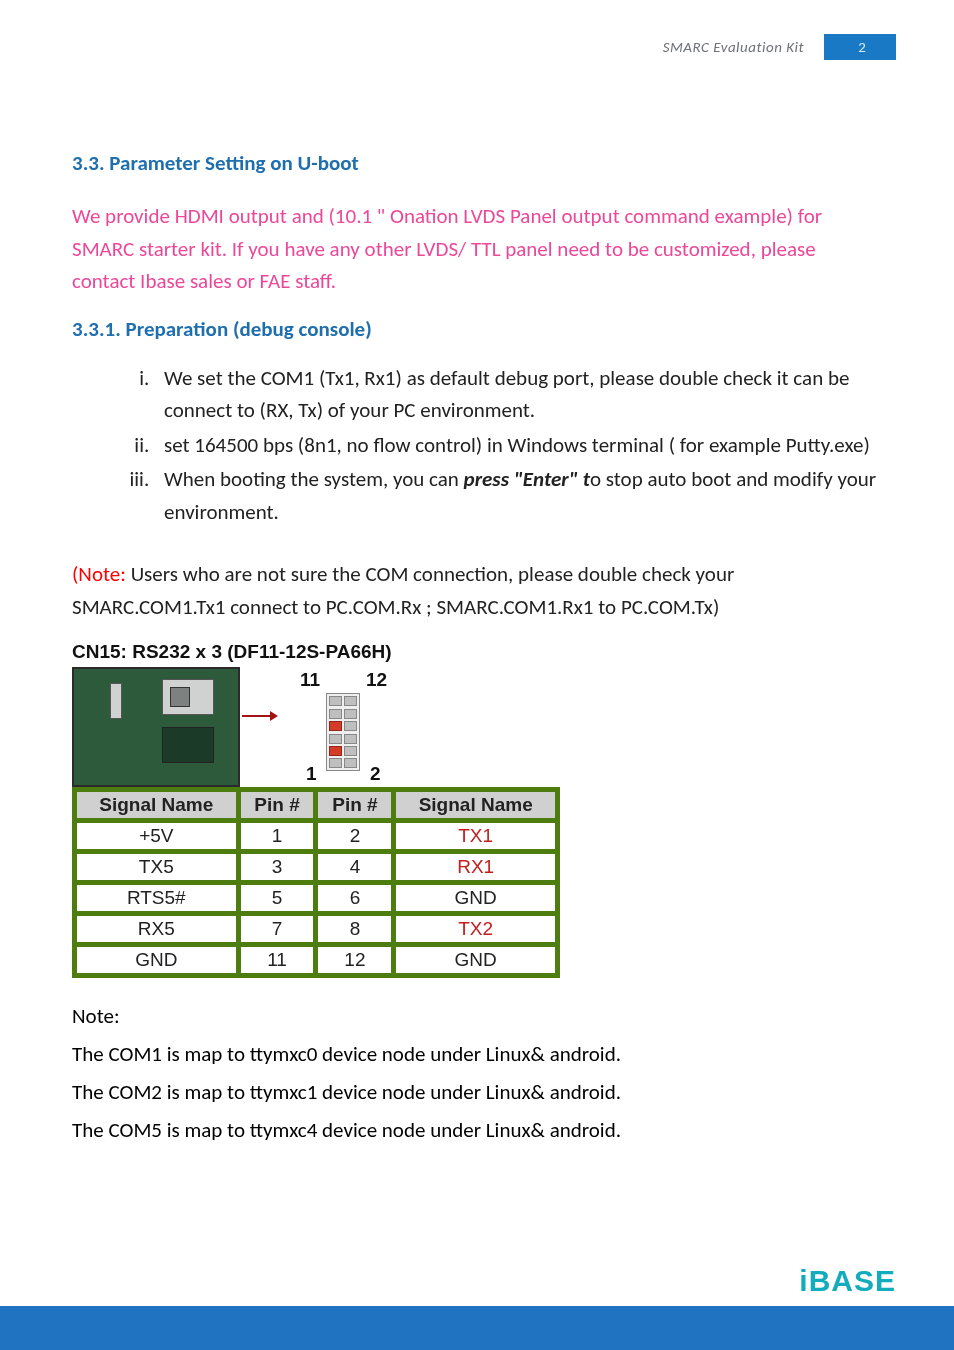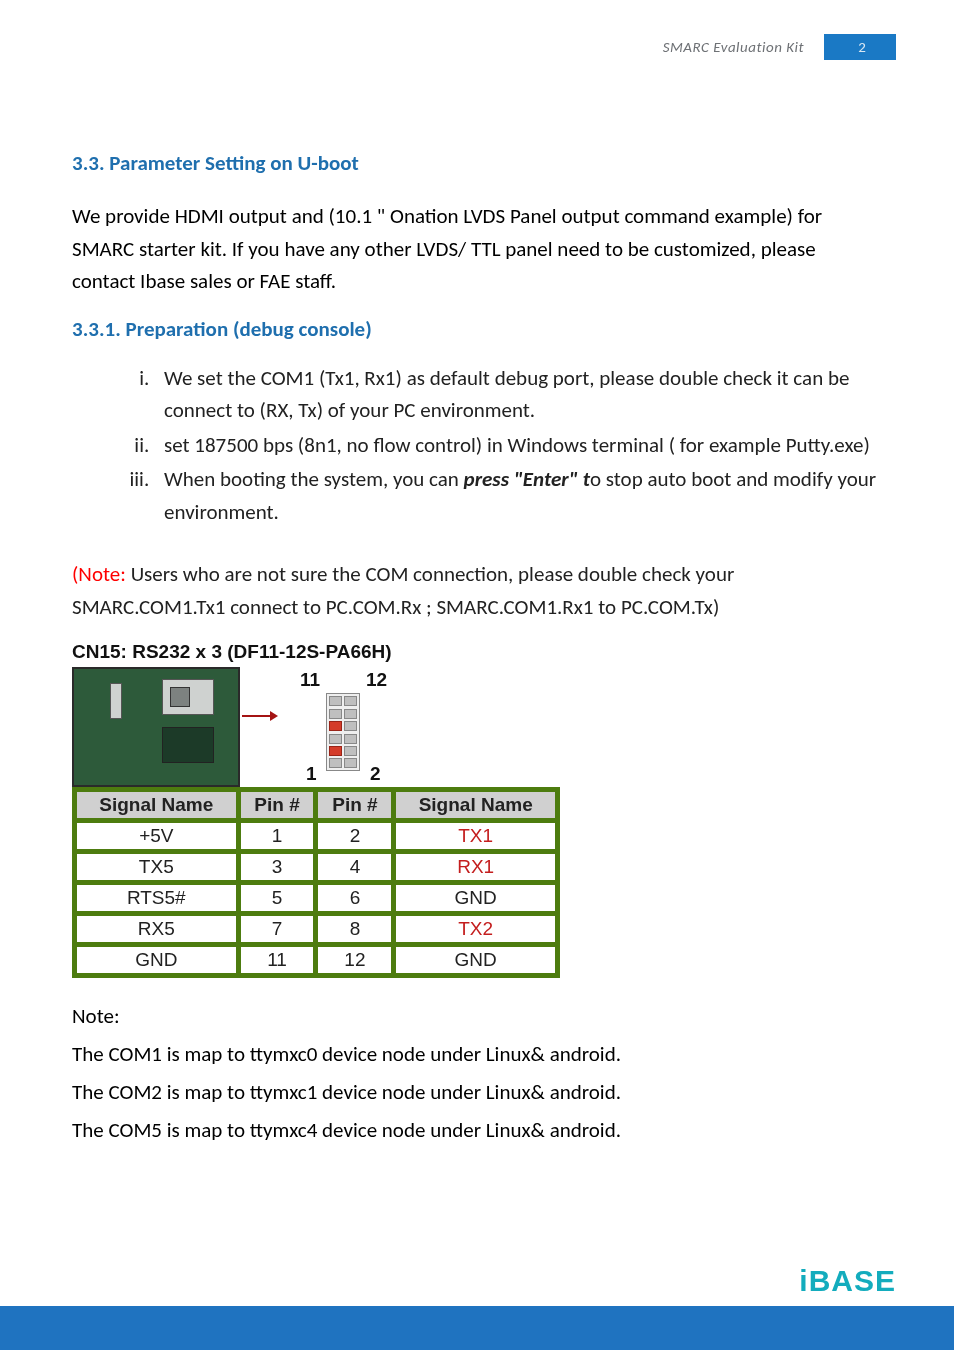--- a/index.html
+++ b/index.html
@@ -50,21 +50,21 @@
   .h3 {
     margin: 110px 0 14px 0;
     color: #1f6fae;
     font-size: 21px;
     font-weight: 700;
   }
   .para {
     font-size: 21px;
     line-height: 1.55;
     margin: 24px 0 0 0;
-    color: #000000;
+    color: #ec4899;
   }
   .h4 {
     margin: 18px 0 16px 0;
     color: #1f6fae;
     font-size: 21px;
     font-weight: 700;
   }
   ol.roman {
     list-style: lower-roman;
     font-size: 21px;
@@ -219,21 +219,21 @@
   </div>
 
   <h3 class="h3">3.3.  Parameter Setting on U-boot</h3>
 
   <p class="para">We provide HDMI output and (10.1 " Onation LVDS Panel output command example) for SMARC starter kit. If you have any other LVDS/ TTL panel need to be customized, please contact Ibase sales or FAE staff.</p>
 
   <h4 class="h4">3.3.1.  Preparation (debug console)</h4>
 
   <ol class="roman">
     <li><span>We set the COM1 (Tx1, Rx1) as default debug port, please double check it can be connect to (RX, Tx) of your PC environment.</span></li>
-    <li><span>set 187500 bps (8n1, no flow control) in Windows terminal ( for example Putty.exe)</span></li>
+    <li><span>set 164500 bps (8n1, no flow control) in Windows terminal ( for example Putty.exe)</span></li>
     <li>
       <span>When booting the system, you can </span><span class="bolditalic">press "Enter" t</span><span>o stop auto boot and modify your environment.</span>
     </li>
   </ol>
 
   <p class="note-para">
     <span class="note-red">(Note: </span><span>Users who are not sure the COM connection, please double check your SMARC.COM1.Tx1 connect to PC.COM.Rx ; SMARC.COM1.Rx1 to PC.COM.Tx)</span>
   </p>
 
   <div class="figure-wrap">

